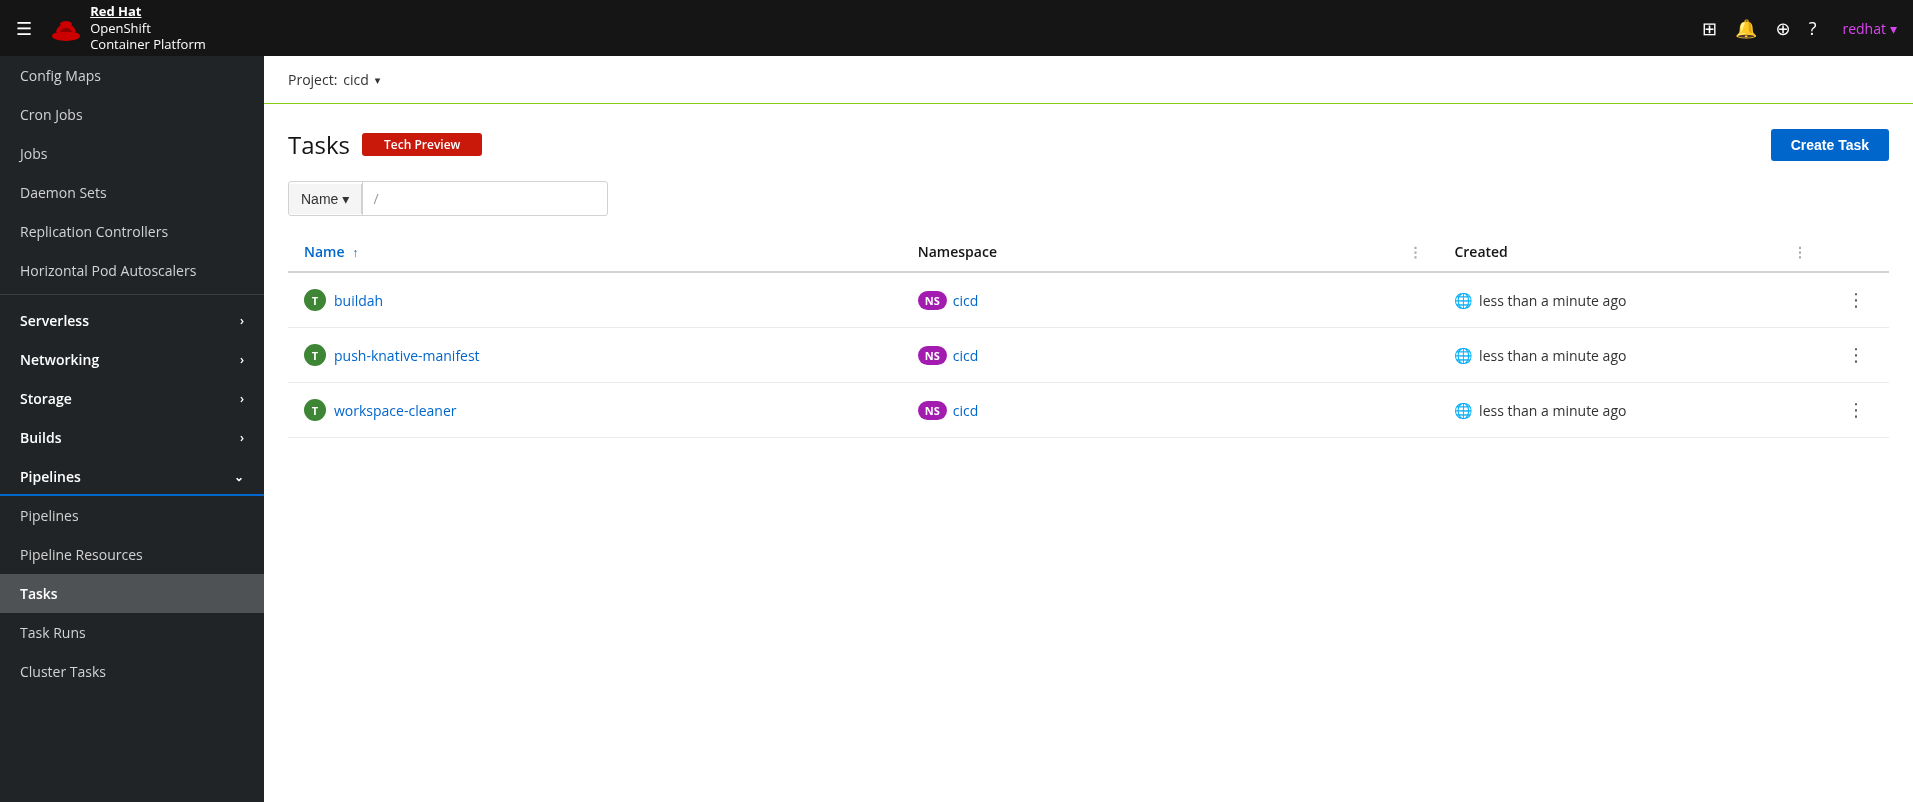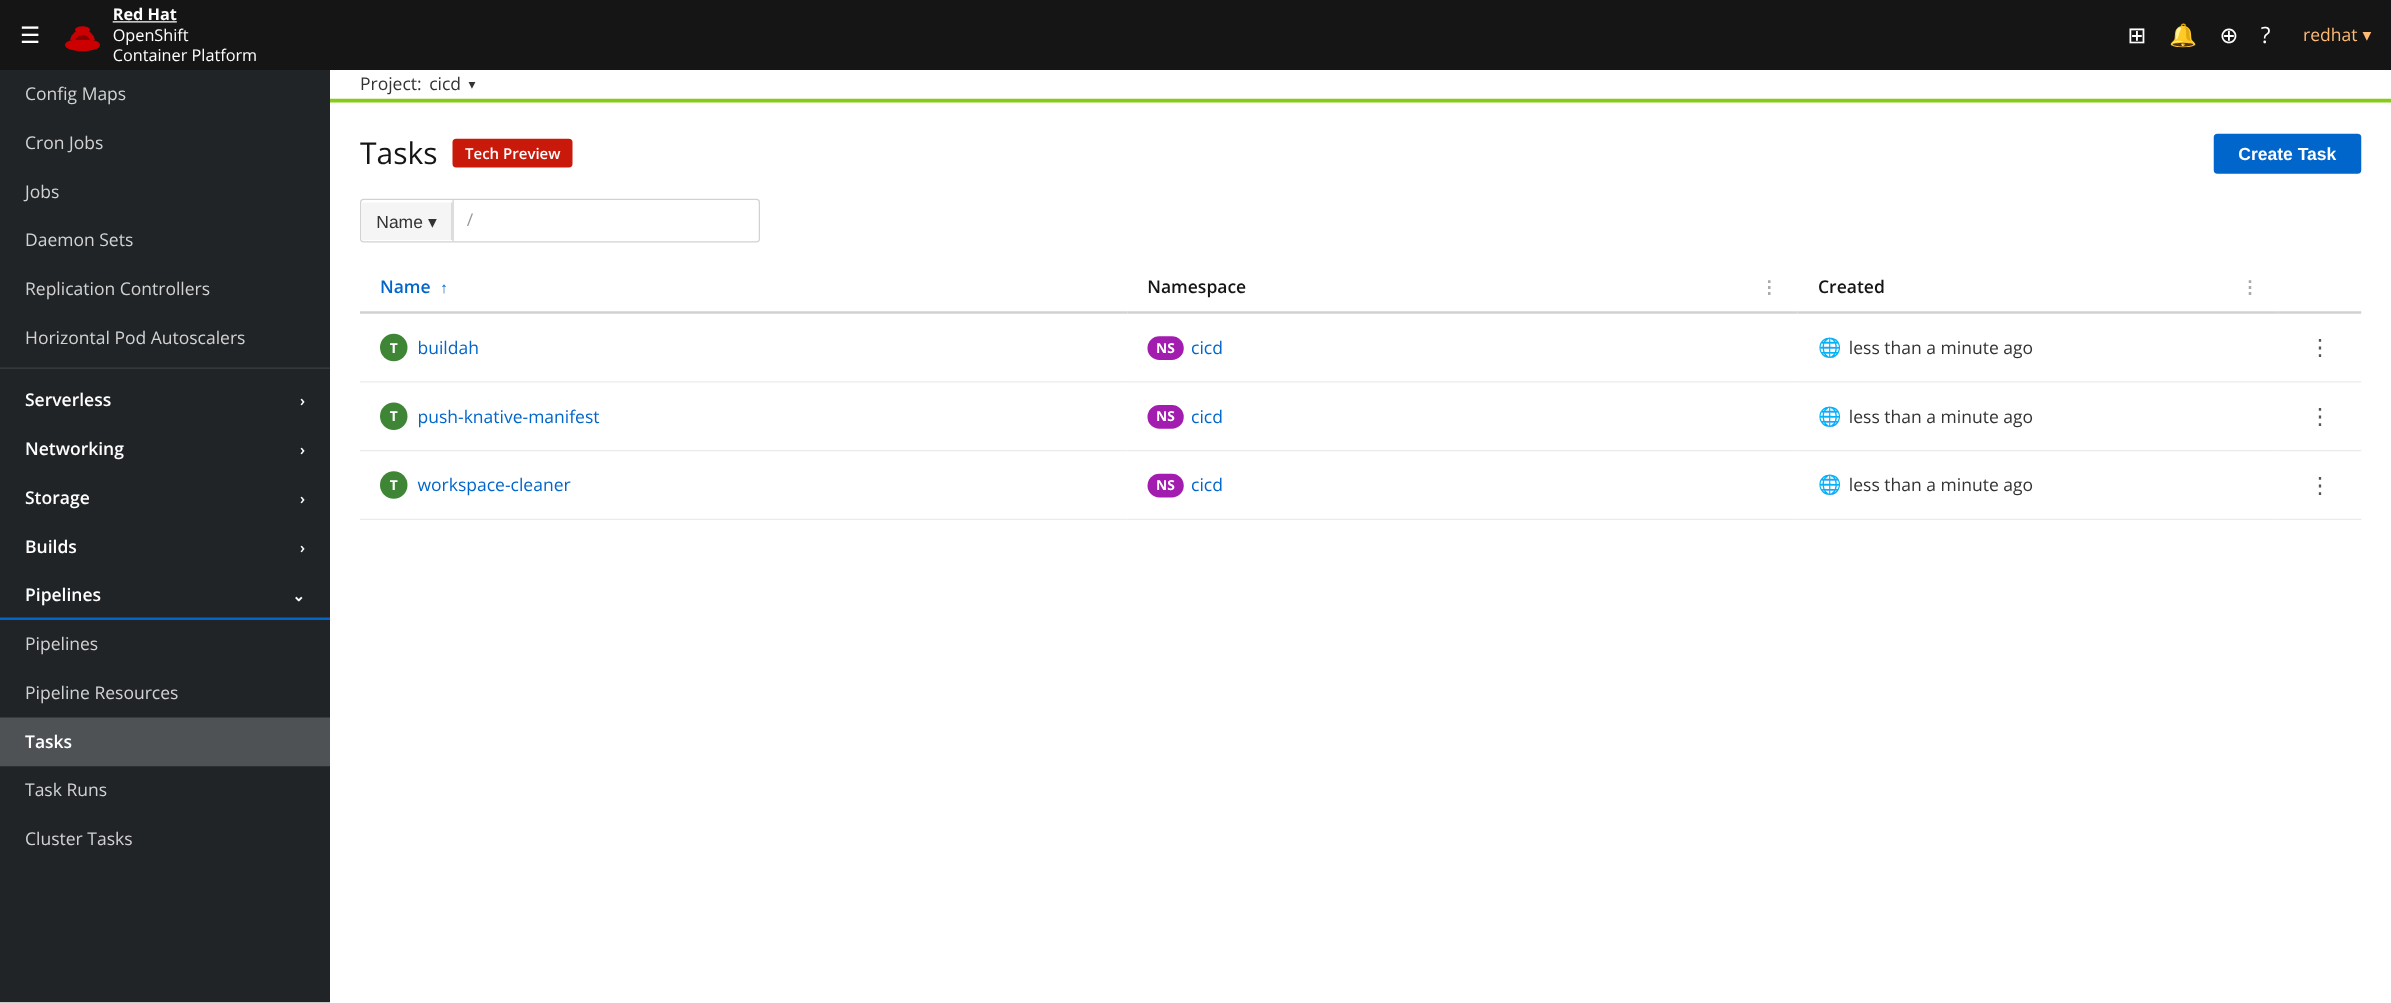--- a/index.html
+++ b/index.html
@@ -44,21 +44,21 @@
       display: flex;
       align-items: center;
       gap: 18px;
     }
     .topnav-icon {
       color: #fff;
       font-size: 18px;
       cursor: pointer;
     }
     .topnav-user {
-      color: #fdba74;
+      color: #d946ef;
       font-size: 14px;
       cursor: pointer;
       display: flex;
       align-items: center;
       gap: 4px;
       margin-left: 8px;
     }
 
     
     .app-body {
@@ -105,22 +105,22 @@
     .sidebar::-webkit-scrollbar-track { background: #212427; }
     .sidebar::-webkit-scrollbar-thumb { background: #555; border-radius: 3px; }
 
     
     .main-content {
       flex: 1;
       overflow-y: auto;
       background: #fff;
     }
     .project-bar {
-      padding: 2px 24px;
-      border-bottom: 3px solid #84cc16;
+      padding: 14px 24px;
+      border-bottom: 1px solid #84cc16;
       display: flex;
       align-items: center;
       gap: 6px;
       font-size: 14px;
       color: #333;
     }
     .project-bar .project-label { color: #333; font-weight: 400; }
     .project-bar .chevron-down { font-size: 11px; cursor: pointer; }
 
     .content-area {
@@ -141,21 +141,21 @@
     .page-title {
       font-size: 24px;
       font-weight: 400;
       color: #151515;
     }
     .tech-preview-badge {
       background: #c9190b;
       color: #fff;
       font-size: 12px;
       font-weight: 600;
-      padding: 3px 10px;
+      padding: 3px 22px;
       border-radius: 3px;
     }
     .create-task-btn {
       background: #06c;
       color: #fff;
       border: none;
       padding: 8px 20px;
       font-size: 14px;
       font-weight: 600;
       border-radius: 3px;

